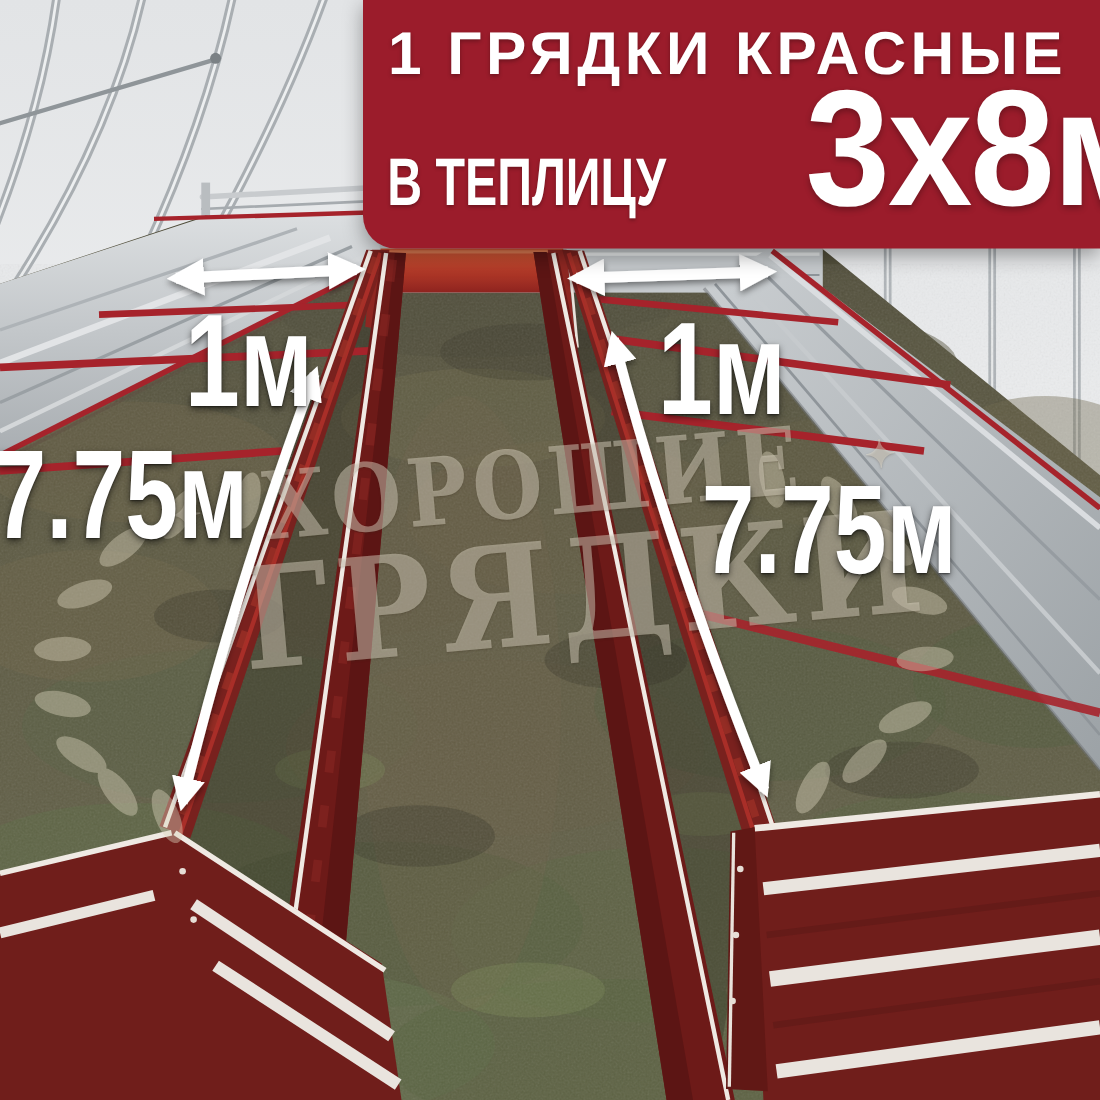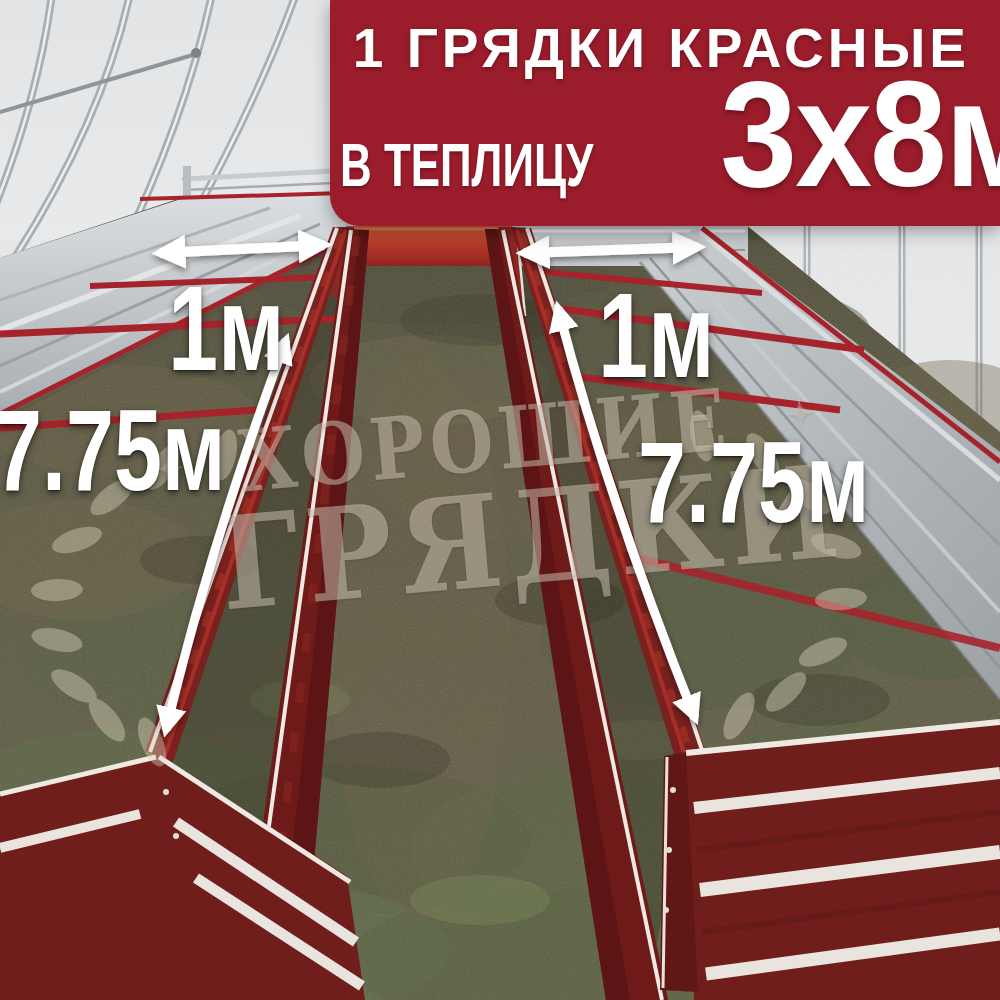--- a/index.html
+++ b/index.html
@@ -6,21 +6,21 @@
   .stage{position:relative;width:1000px;height:1000px;overflow:hidden;
          font-family:"Liberation Sans",sans-serif;}
   .stage svg{position:absolute;left:0;top:0;}
 
   
   .banner-top{position:absolute;left:330px;top:0;width:670px;height:226px;
     background:#9B1C2B;border-radius:0 0 0 30px;color:#fff;
     box-shadow:0 6px 18px rgba(0,0,0,.35);z-index:40;}
   .tb-line1{position:absolute;top:16px;right:30px;font-size:55px;font-weight:bold;
     letter-spacing:4px;white-space:nowrap;text-shadow:0 2px 4px rgba(0,0,0,.3);}
-  .tb-line2{position:absolute;left:10px;right:28px;bottom:26px;display:flex;
+  .tb-line2{position:absolute;left:22px;right:28px;bottom:26px;display:flex;
     align-items:baseline;justify-content:space-between;text-align:right;}
   .tb-prefix{font-size:61px;font-weight:bold;transform:scaleX(.72);
     transform-origin:left bottom;white-space:nowrap;text-shadow:0 2px 4px rgba(0,0,0,.3);}
   .tb-value{font-size:150px;font-weight:bold;line-height:.8;letter-spacing:-2px;
     transform:scaleX(.92);transform-origin:right bottom;white-space:nowrap;
     text-shadow:0 3px 6px rgba(0,0,0,.3);}
 
   .banner-bottom{position:absolute;left:0;top:843px;width:318px;height:157px;
     background:#9B1C2B;border-radius:0 32px 0 0;color:#fff;text-align:center;
     box-shadow:5px -5px 16px rgba(0,0,0,.3);z-index:40;}

